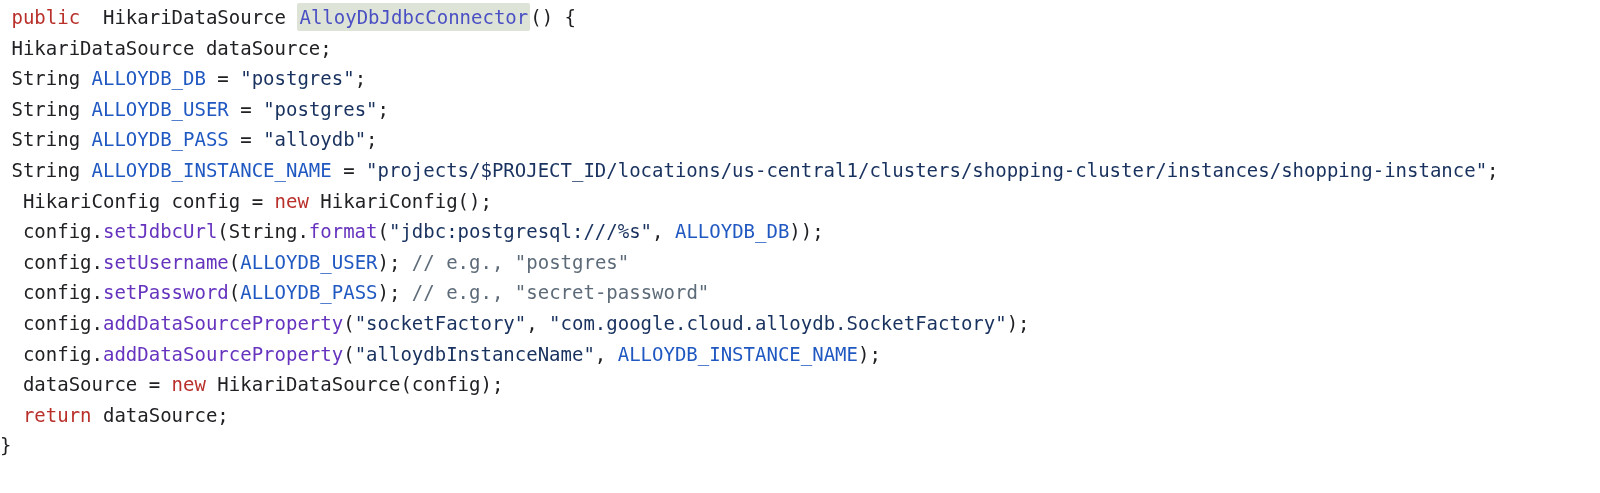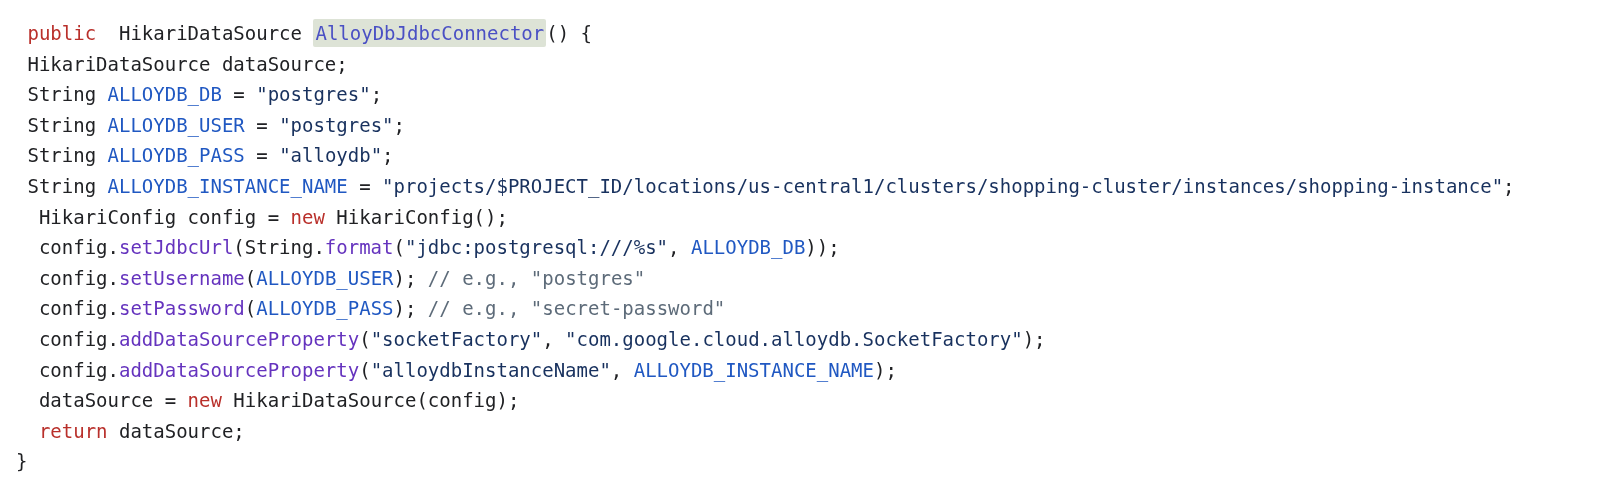--- a/index.html
+++ b/index.html
@@ -6,21 +6,21 @@
     margin: 0;
     padding: 0;
     background: #ffffff;
   }
   body {
     width: 1600px;
     height: 493px;
     overflow: hidden;
   }
   pre.code-block {
-    margin: 16px;
+    margin: 0;
     padding: 2px 0 0 0;
     font-family: "DejaVu Sans Mono", "Liberation Mono", monospace;
     font-size: 19px;
     line-height: 30.6px;
     color: #202124;
   }
   pre.code-block .line {
     white-space: pre;
     height: 30.6px;
   }

